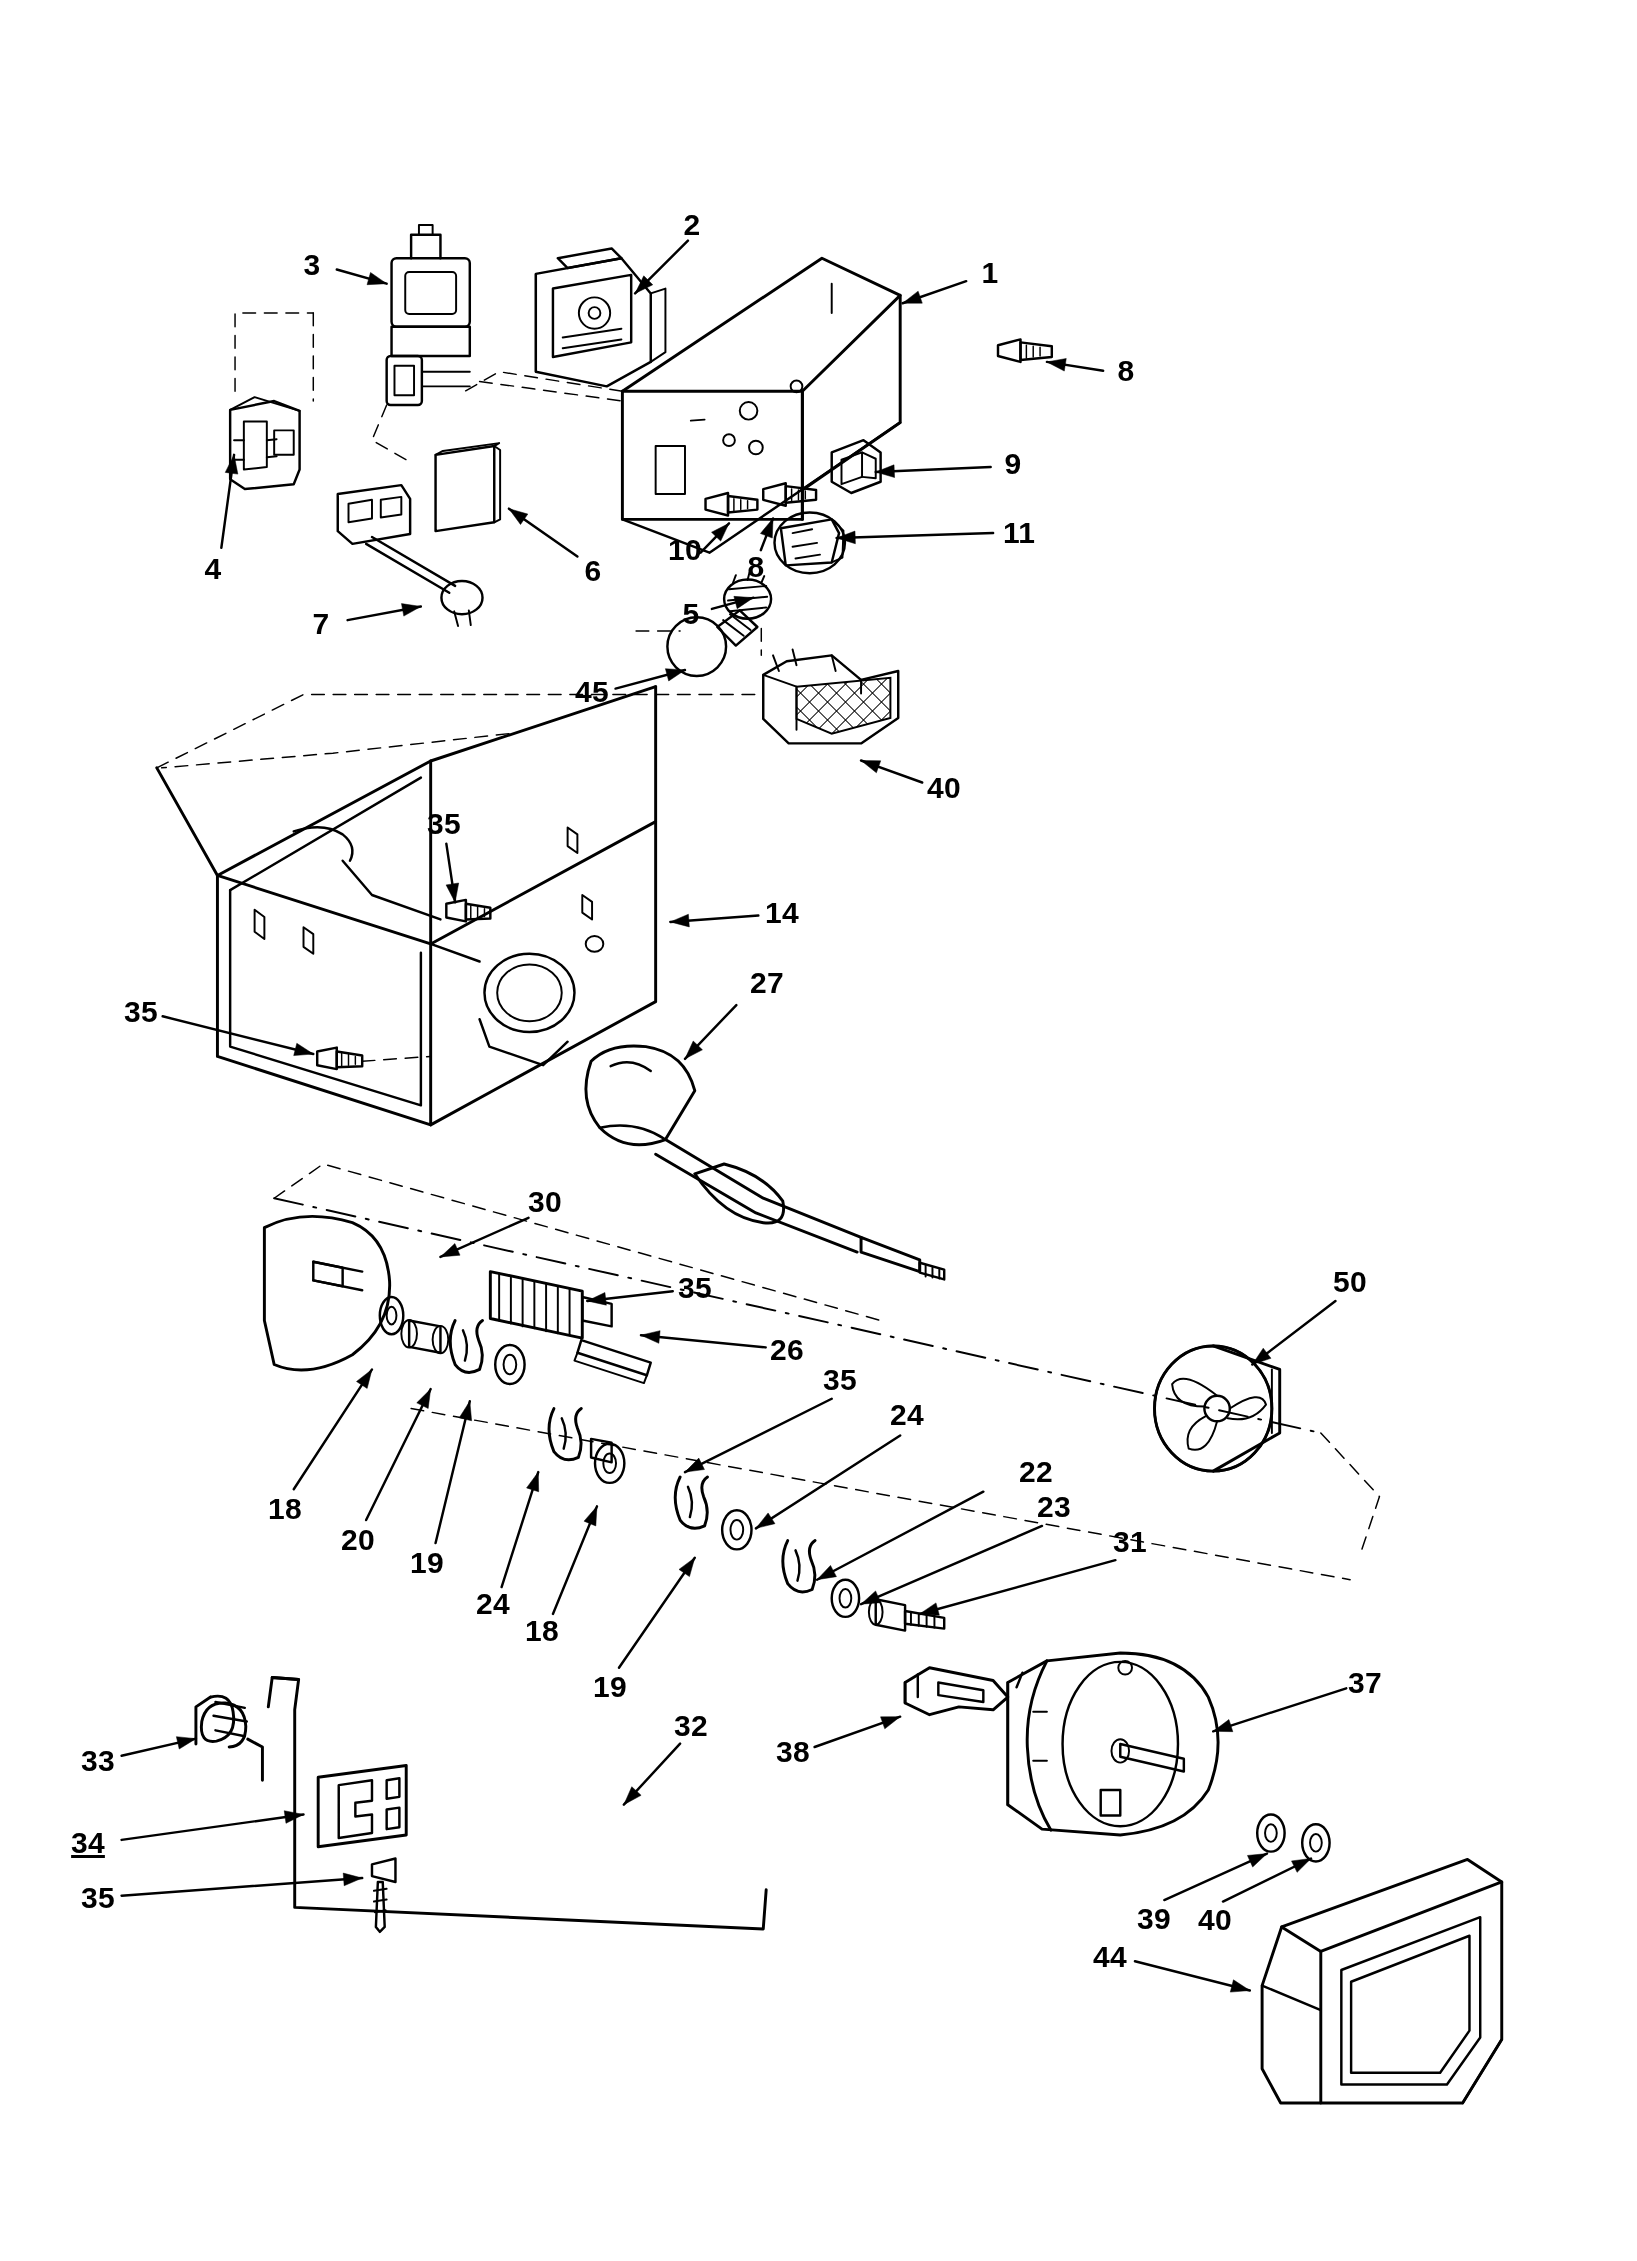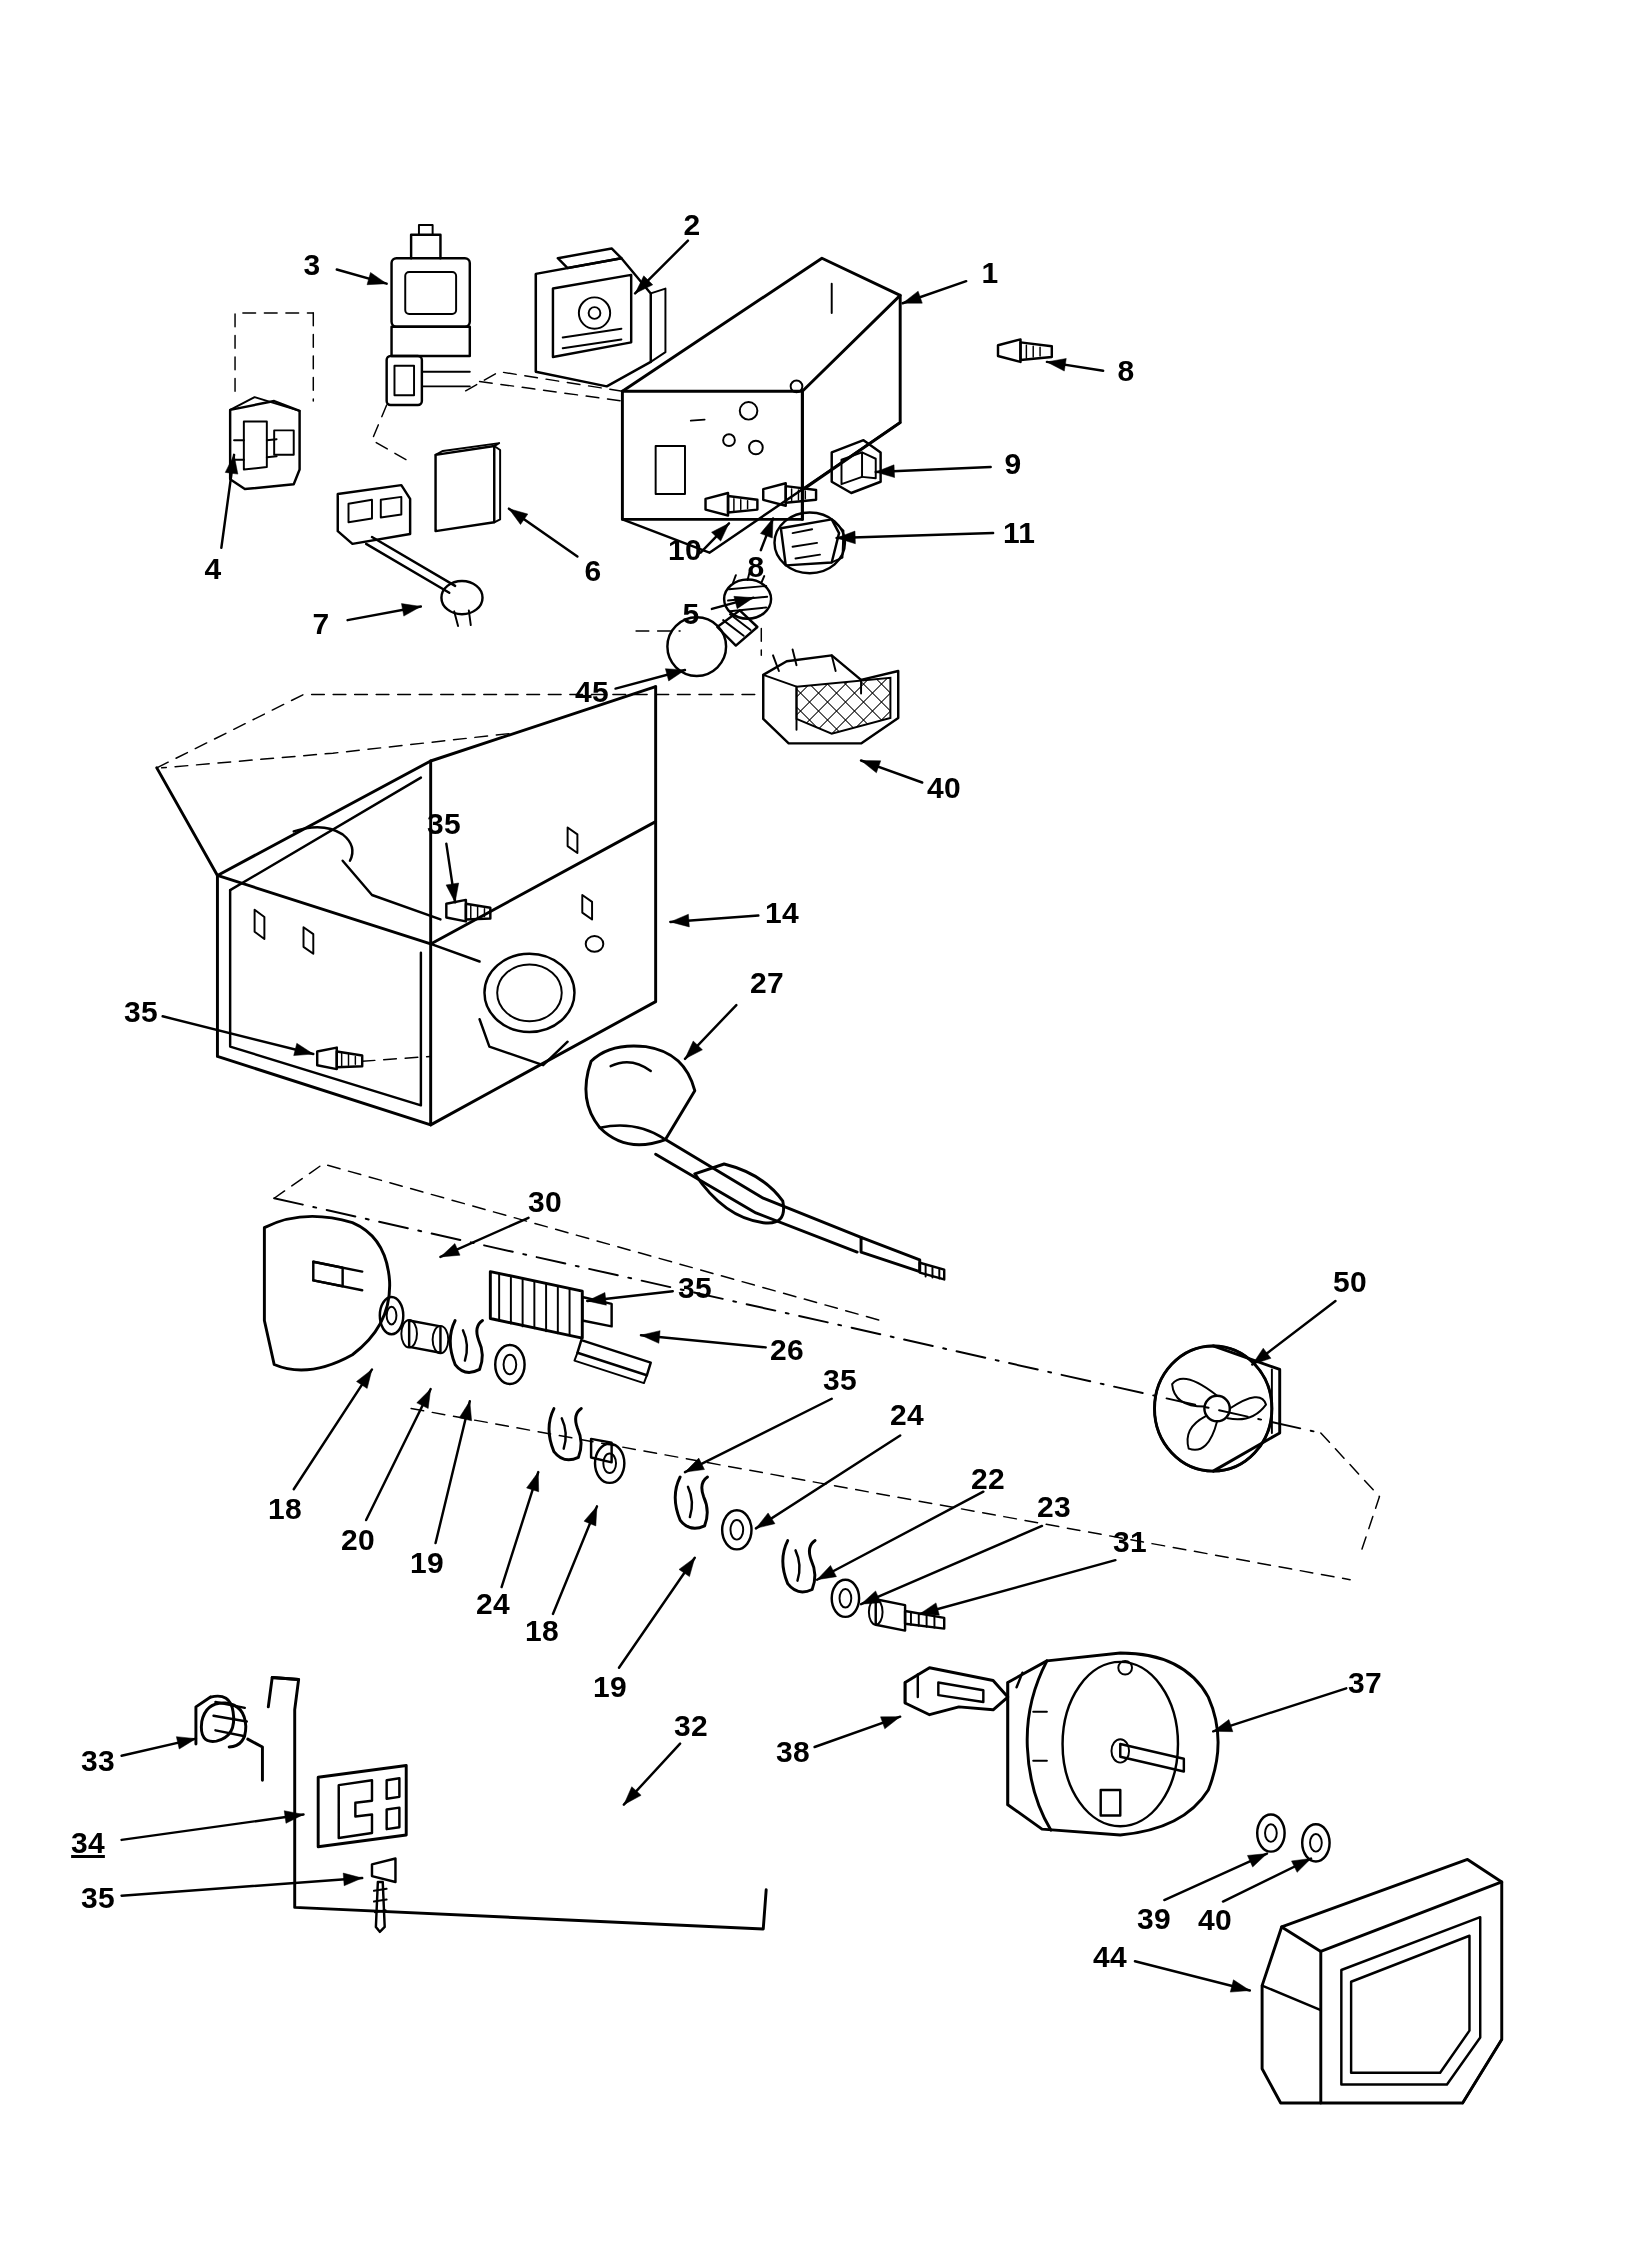--- a/index.html
+++ b/index.html
@@ -497,21 +497,21 @@
       <div class="callout" style="left: 1013px; top: 464px;">9</div>
       <div class="callout" style="left: 685px; top: 550px;">10</div>
       <div class="callout" style="left: 1019px; top: 533px;">11</div>
       <div class="callout" style="left: 782px; top: 913px;">14</div>
       <div class="callout" style="left: 285px; top: 1509px;">18</div>
       <div class="callout" style="left: 542px; top: 1631px;">18</div>
       <div class="callout" style="left: 427px; top: 1563px;">19</div>
       <div class="callout" style="left: 610px; top: 1687px;">19</div>
       <div class="callout" style="left: 358px; top: 1540px;">20</div>
       <div class="callout" style="left: 840px; top: 1380px;">35</div>
-      <div class="callout" style="left: 988px; top: 1472px; margin-top: 7px;">22</div>
+      <div class="callout" style="left: 1036px; top: 1472px;">22</div>
       <div class="callout" style="left: 1054px; top: 1507px; text-align: center;">23</div>
       <div class="callout" style="left: 493px; top: 1604px;">24</div>
       <div class="callout" style="left: 907px; top: 1415px;">24</div>
       <div class="callout" style="left: 695px; top: 1288px;">35</div>
       <div class="callout" style="left: 787px; top: 1350px;">26</div>
       <div class="callout" style="left: 749px; top: 983px; margin-left: 18px;">27</div>
       <div class="callout" style="left: 1350px; top: 1282px;">50</div>
       <div class="callout" style="left: 545px; top: 1202px;">30</div>
       <div class="callout" style="left: 1130px; top: 1542px;">31</div>
       <div class="callout" style="left: 691px; top: 1726px;">32</div>

